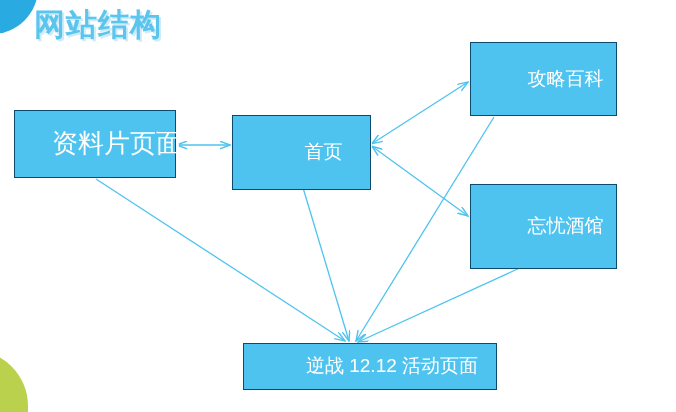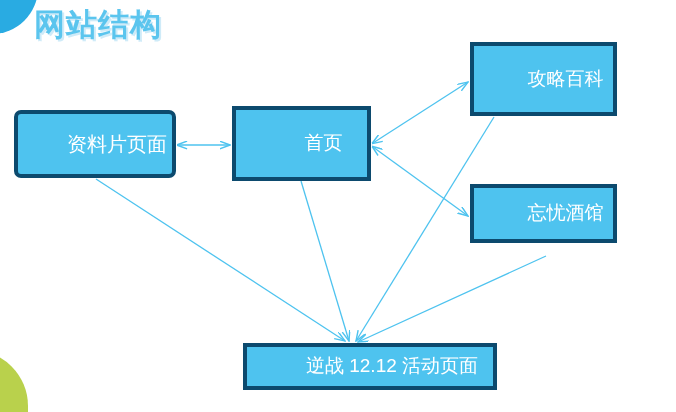--- a/index.html
+++ b/index.html
@@ -54,37 +54,37 @@
     left: 0;
     top: 0;
     width: 676px;
     height: 412px;
   }
   
   .node {
     position: absolute;
     box-sizing: border-box;
     background: #4EC3EF;
-    border: 4px solid #0c4a6e;
+    border: 1px solid #0c4a6e;
     color: #ffffff;
     display: flex;
     align-items: center;
     justify-content: center;
     text-align: center;
     font-size: 17px;
     line-height: 1.2;
     white-space: nowrap;
     padding-left: 44px;
   }
-  .node.big-text { font-size: 20px; border-radius: 7px; }
+  .node.big-text { font-size: 26px; }
   .node.mid-text { font-size: 19px; }
   #node-expansion { left: 14px;  top: 110px; width: 162px; height: 68px; }
-  #node-home      { left: 232px; top: 106px; width: 139px; height: 75px; }
+  #node-home      { left: 232px; top: 115px; width: 139px; height: 75px; }
   #node-guide     { left: 470px; top: 42px;  width: 147px; height: 74px; }
-  #node-tavern    { left: 470px; top: 184px; width: 147px; height: 59px; }
+  #node-tavern    { left: 470px; top: 184px; width: 147px; height: 85px; }
   #node-campaign  { left: 243px; top: 343px; width: 254px; height: 47px; }
 </style>
 </head>
 <body>
 
 <div id="slide">
 
   <div class="corner-blue"></div>
   <div class="corner-green"></div>
 

